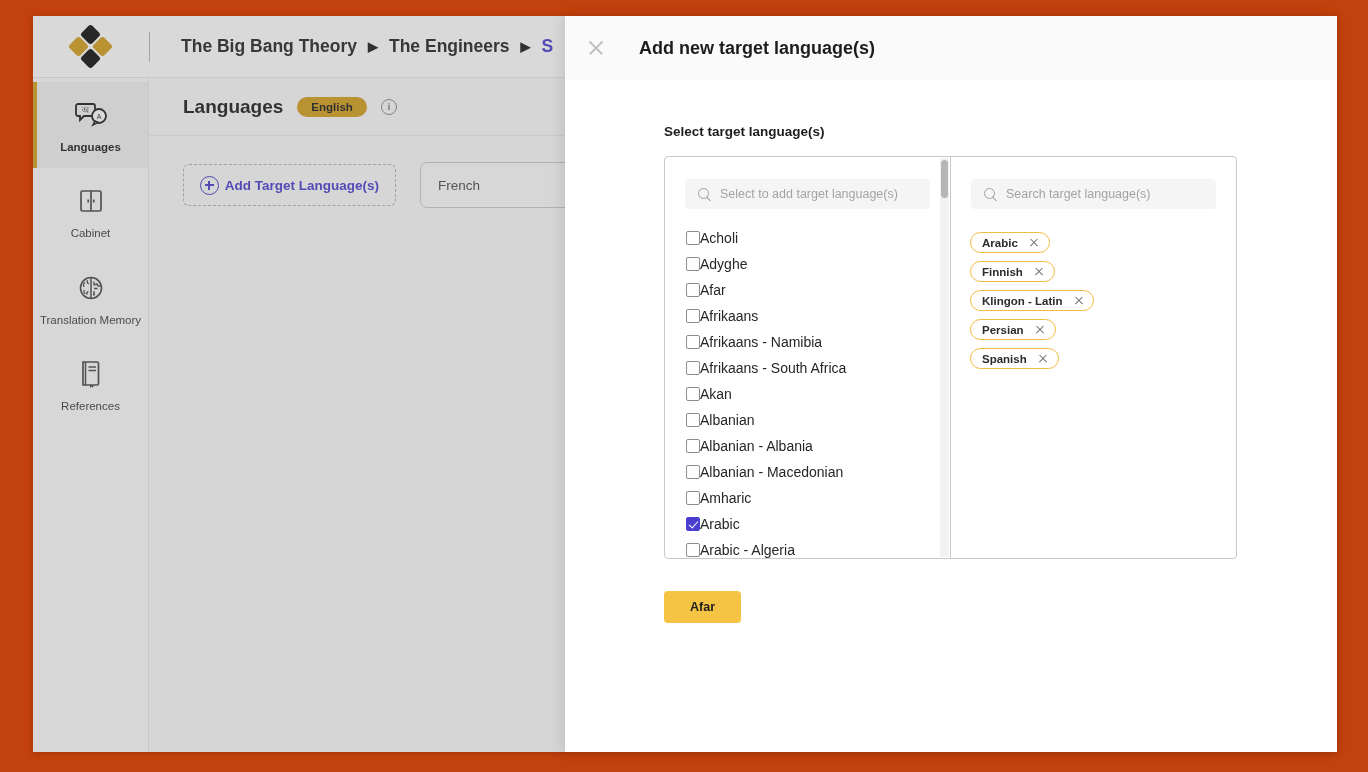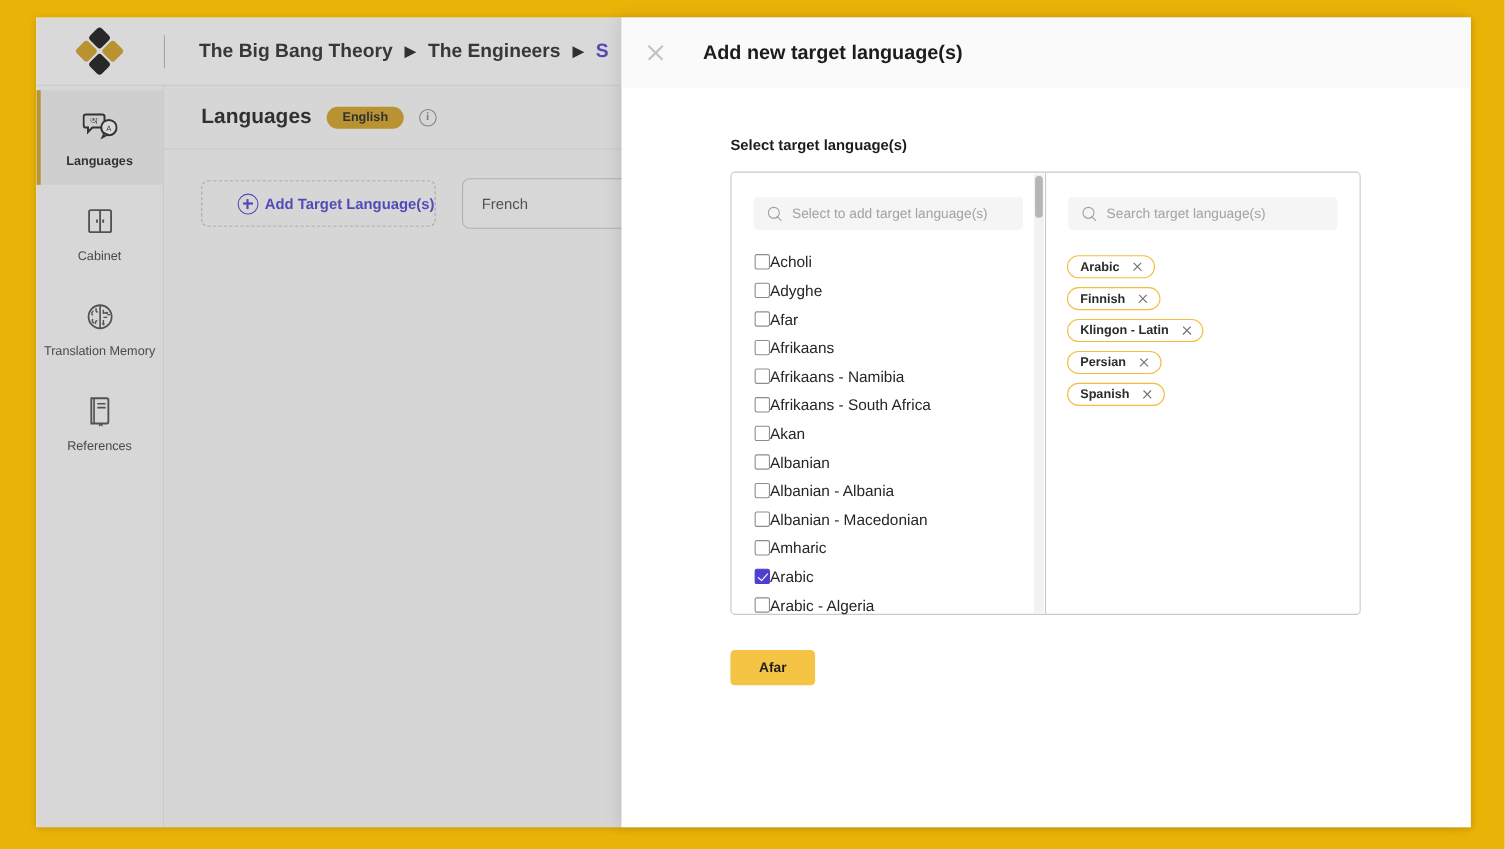--- a/index.html
+++ b/index.html
@@ -2,21 +2,21 @@
 <html><head>
 <meta charset="utf-8">
 <style>
   * { box-sizing: border-box; margin: 0; padding: 0; }
   html, body {
     width: 1368px; height: 772px;
     background: #ffffff;
     font-family: "Liberation Sans", sans-serif;
     overflow: hidden;
   }
-  #stage { position: relative; width: 1368px; height: 772px; background:#eab308; }
+  #stage { position: relative; width: 1368px; height: 772px; background:#c2410c; }
 
   
   .app-window {
     position: absolute; left: 33px; top: 16px;
     width: 1304px; height: 736px;
     background: #ffffff;
     box-shadow: 0 1px 6px rgba(0,0,0,0.18);
     overflow: hidden;
   }
   
@@ -85,21 +85,21 @@
     padding:4px 14px; border-radius:11px;
   }
   .info-ico {
     width:16px; height:16px; border:1.4px solid #8b8b8b; border-radius:50%;
     color:#8b8b8b; font-size:10.5px; font-weight:700; line-height:13px;
     text-align:center; font-family:"Liberation Serif", serif;
   }
   .cards { display:flex; align-items:center; gap:24px; padding:26px 34px; }
   .add-card {
     width:213px; height:42px; border:1.6px dashed #b4b4b4; border-radius:6px;
-    display:flex; align-items:center; justify-content:flex-end; gap:6px;
+    display:flex; align-items:center; justify-content:center; gap:6px;
     background:#fbfbfb; cursor:pointer;
   }
   .plus-ico {
     width:19px; height:19px; border:1.7px solid #4b3fd0; border-radius:50%;
     position:relative;
   }
   .plus-ico::before, .plus-ico::after {
     content:""; position:absolute; background:#4b3fd0;
   }
   .plus-ico::before { left:4px; top:7.5px; width:9px; height:1.8px; }

